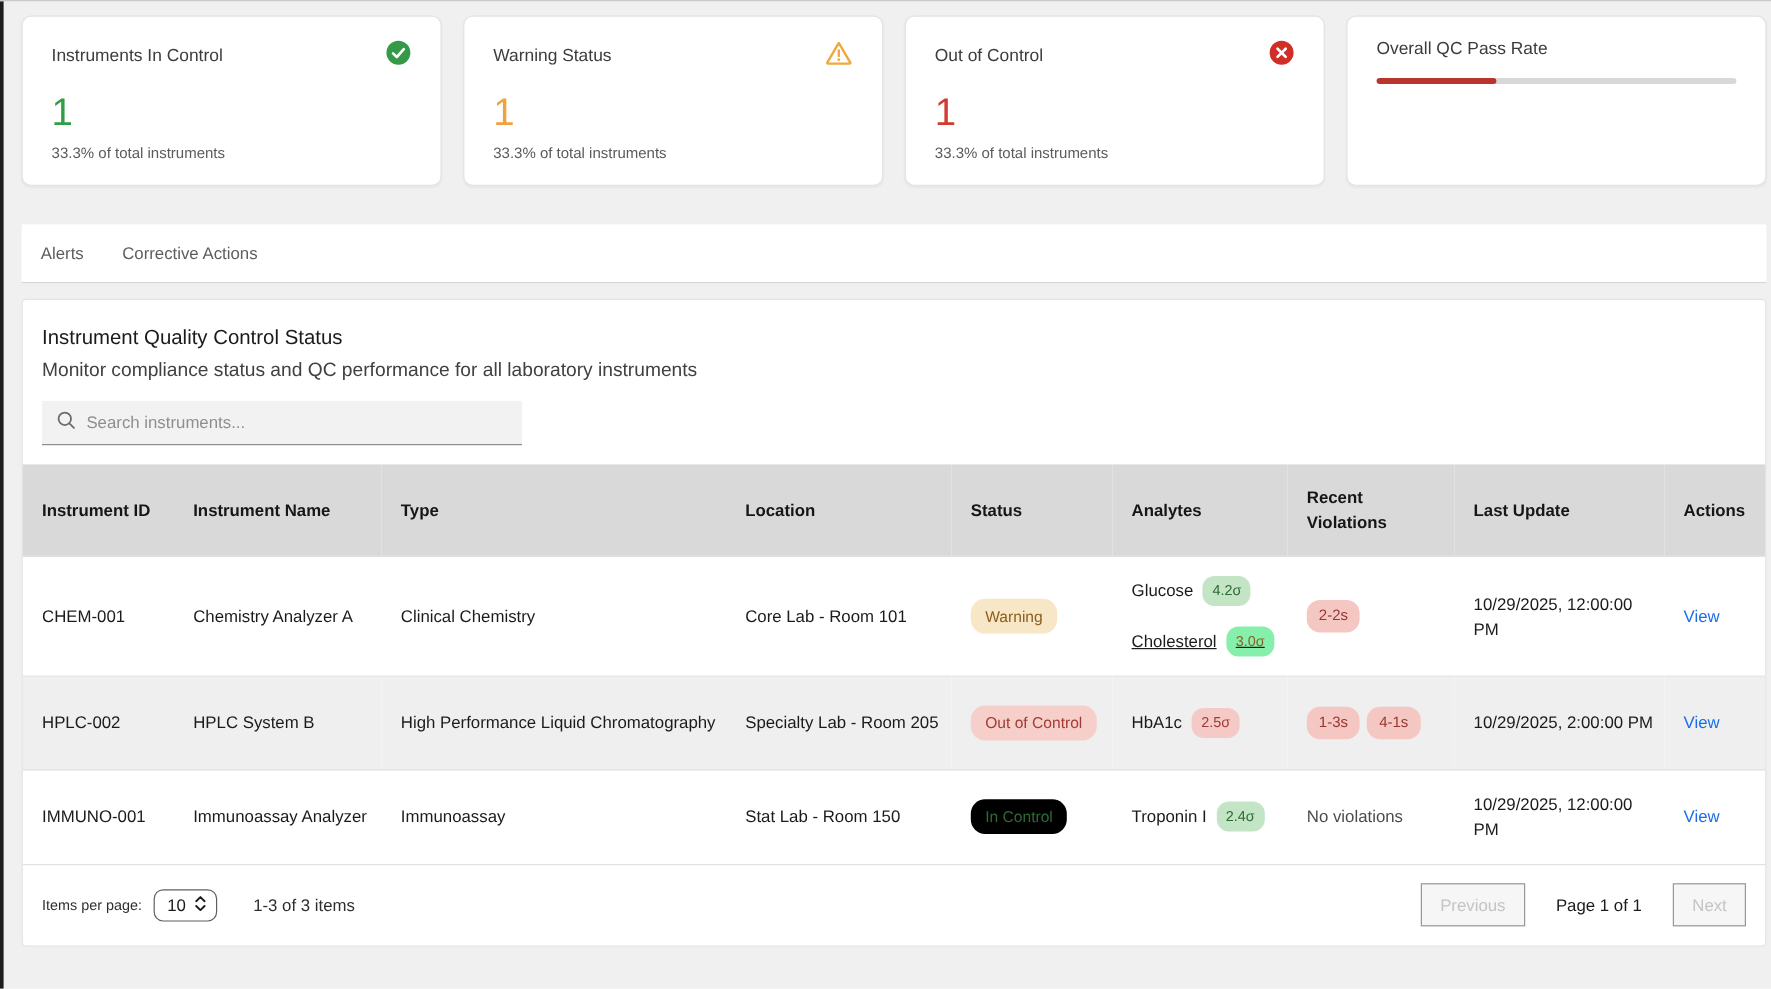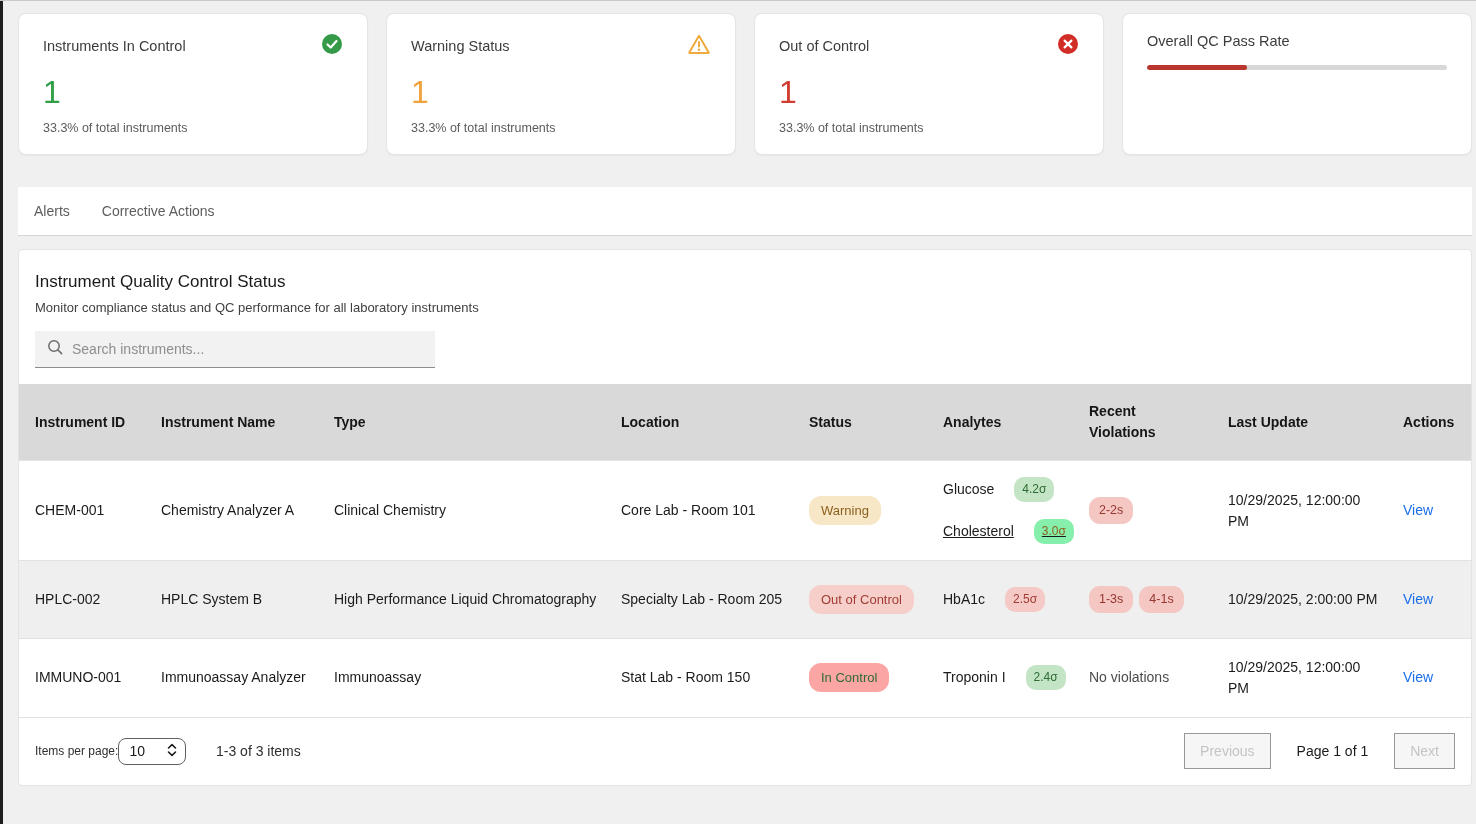--- a/index.html
+++ b/index.html
@@ -31,21 +31,21 @@
   
   .tabbar { margin-top:32px; background:#fff; border-bottom:1px solid #d6d6d6; display:flex; height:49px; }
   .tab { padding:0 16px; display:flex; align-items:center; font-size:14px; color:#5d5d5d; position:relative; cursor:pointer; }
   .tab.active { color:#1a1a1a; font-weight:700; }
   .tab.active::after { content:""; position:absolute; left:0; right:0; bottom:-1px; height:3px; background:#2563e4; }
 
   
   .panel { margin-top:13px; background:#fff; border:1px solid #e3e3e3; border-radius:4px; }
   .panel-head { padding:22px 6px 0 16px; }
   .panel-title { font-size:17px; color:#1a1a1a; font-weight:400; }
-  .panel-sub { font-size:13px; color:#414141; margin-top:8px; }
+  .panel-sub { font-size:16px; color:#414141; margin-top:8px; }
   .searchbox {
     margin:16px 16px 16px 16px; width:400px; height:37px; background:#f2f2f2;
     border-bottom:1px solid #8d8d8d; display:flex; align-items:center; padding:0 12px; gap:9px;
   }
   .searchbox input { border:none; outline:none; background:transparent; font-size:14px; color:#1c1c1c; width:100%;
     font-family:"Liberation Sans","DejaVu Sans",sans-serif; }
   .searchbox input::placeholder { color:#8e8e8e; }
 
   
   table { width:100%; border-collapse:collapse; table-layout:fixed; }
@@ -53,39 +53,39 @@
     background:#d9d9d9; text-align:left; font-size:14px; font-weight:600; color:#161616;
     padding:17px 16px; line-height:21px; vertical-align:middle;
   }
   tbody td { padding:16px 8px 16px 16px; font-size:14px; color:#1b1b1b; line-height:21px; vertical-align:middle; border-top:1px solid #e2e2e2; }
   tbody tr { height:78px; }
   tbody tr.alt { background:#efefef; }
 
   .pill { display:inline-block; padding:4px 12px; border-radius:12px; font-size:13px; white-space:nowrap; }
   .pill-warning { background:#f8e7c6; color:#8a5f1d; }
   .pill-danger  { background:#f6cfcb; color:#a13c35; }
-  .pill-success { background:#fca5a5; color:#2c6b33; }
-
-  .analyte-line { display:flex; align-items:center; gap:20px; white-space:nowrap;text-align:center; }
+  .pill-success { background:#000000; color:#2c6b33; }
+
+  .analyte-line { display:flex; align-items:center; gap:8px; white-space:nowrap;text-align:center; }
   .analyte-line + .analyte-line { margin-top:17px;text-decoration:underline; }
   .sigma { display:inline-block; padding:2px 8px; border-radius:10px; font-size:12px; }
   .sigma-good { background:#c4e4c6; color:#2c6b33; }
   .sigma-warn { background:#86efac; color:#8a5f1d; }
   .sigma-bad  { background:#f5cac6; color:#a13c35; }
 
   .viol { display:inline-block; padding:3px 10px; border-radius:11px; font-size:12.5px; background:#f5c7c3; color:#97352f; margin-right:6px; white-space:nowrap; }
   .no-viol { color:#4c4c4c; }
   .link { color:#1a6ee8; cursor:pointer; text-decoration:none; font-size:14px; }
 
   
   .table-footer { border-top:1px solid #e2e2e2; height:68px; display:flex; align-items:center; padding:0 16px; }
   .tf-label { font-size:12px; color:#2e2e2e; }
   .select {
-    margin-left:0; border:1.5px solid #5f5f5f; border-radius:8px; height:27px; padding:0 8px 0 10px;
-    display:inline-flex; align-items:center; gap:22px; font-size:14px; color:#1b1b1b; cursor:pointer; background:#fff;
+    margin-left:10px; border:1.5px solid #5f5f5f; border-radius:8px; height:27px; padding:0 8px 0 10px;
+    display:inline-flex; align-items:center; gap:7px; font-size:14px; color:#1b1b1b; cursor:pointer; background:#fff;
   }
   .range { font-size:14px; color:#2e2e2e; margin-left:30px; }
   .pager { margin-left:auto; display:flex; align-items:center; gap:26px; }
   .pg-btn {
     border:1px solid #989898; background:#f6f6f6; color:#c4c4c4; font-size:14px;
     padding:9px 15px; cursor:default; font-family:"Liberation Sans","DejaVu Sans",sans-serif;
   }
   .pg-info { font-size:14px; color:#1b1b1b; }
 </style>
 </head>

